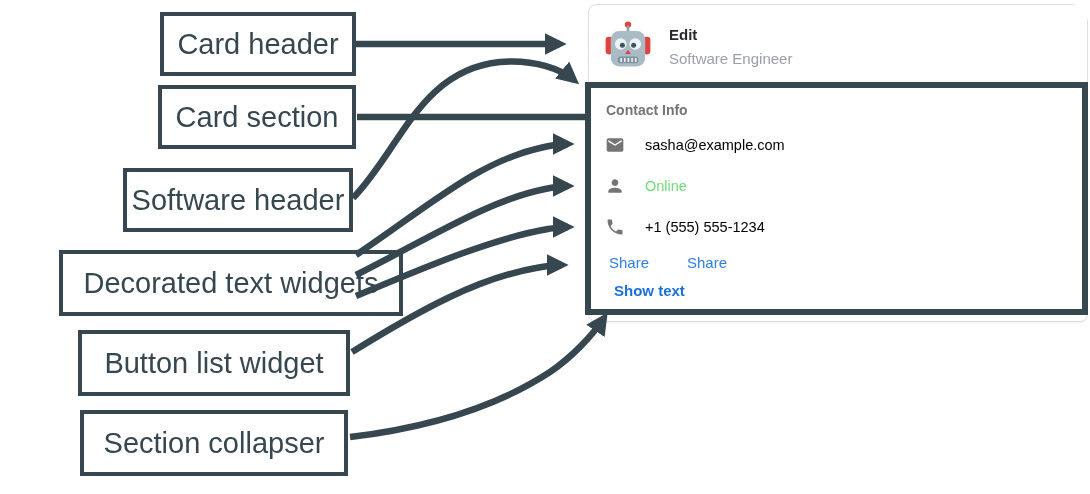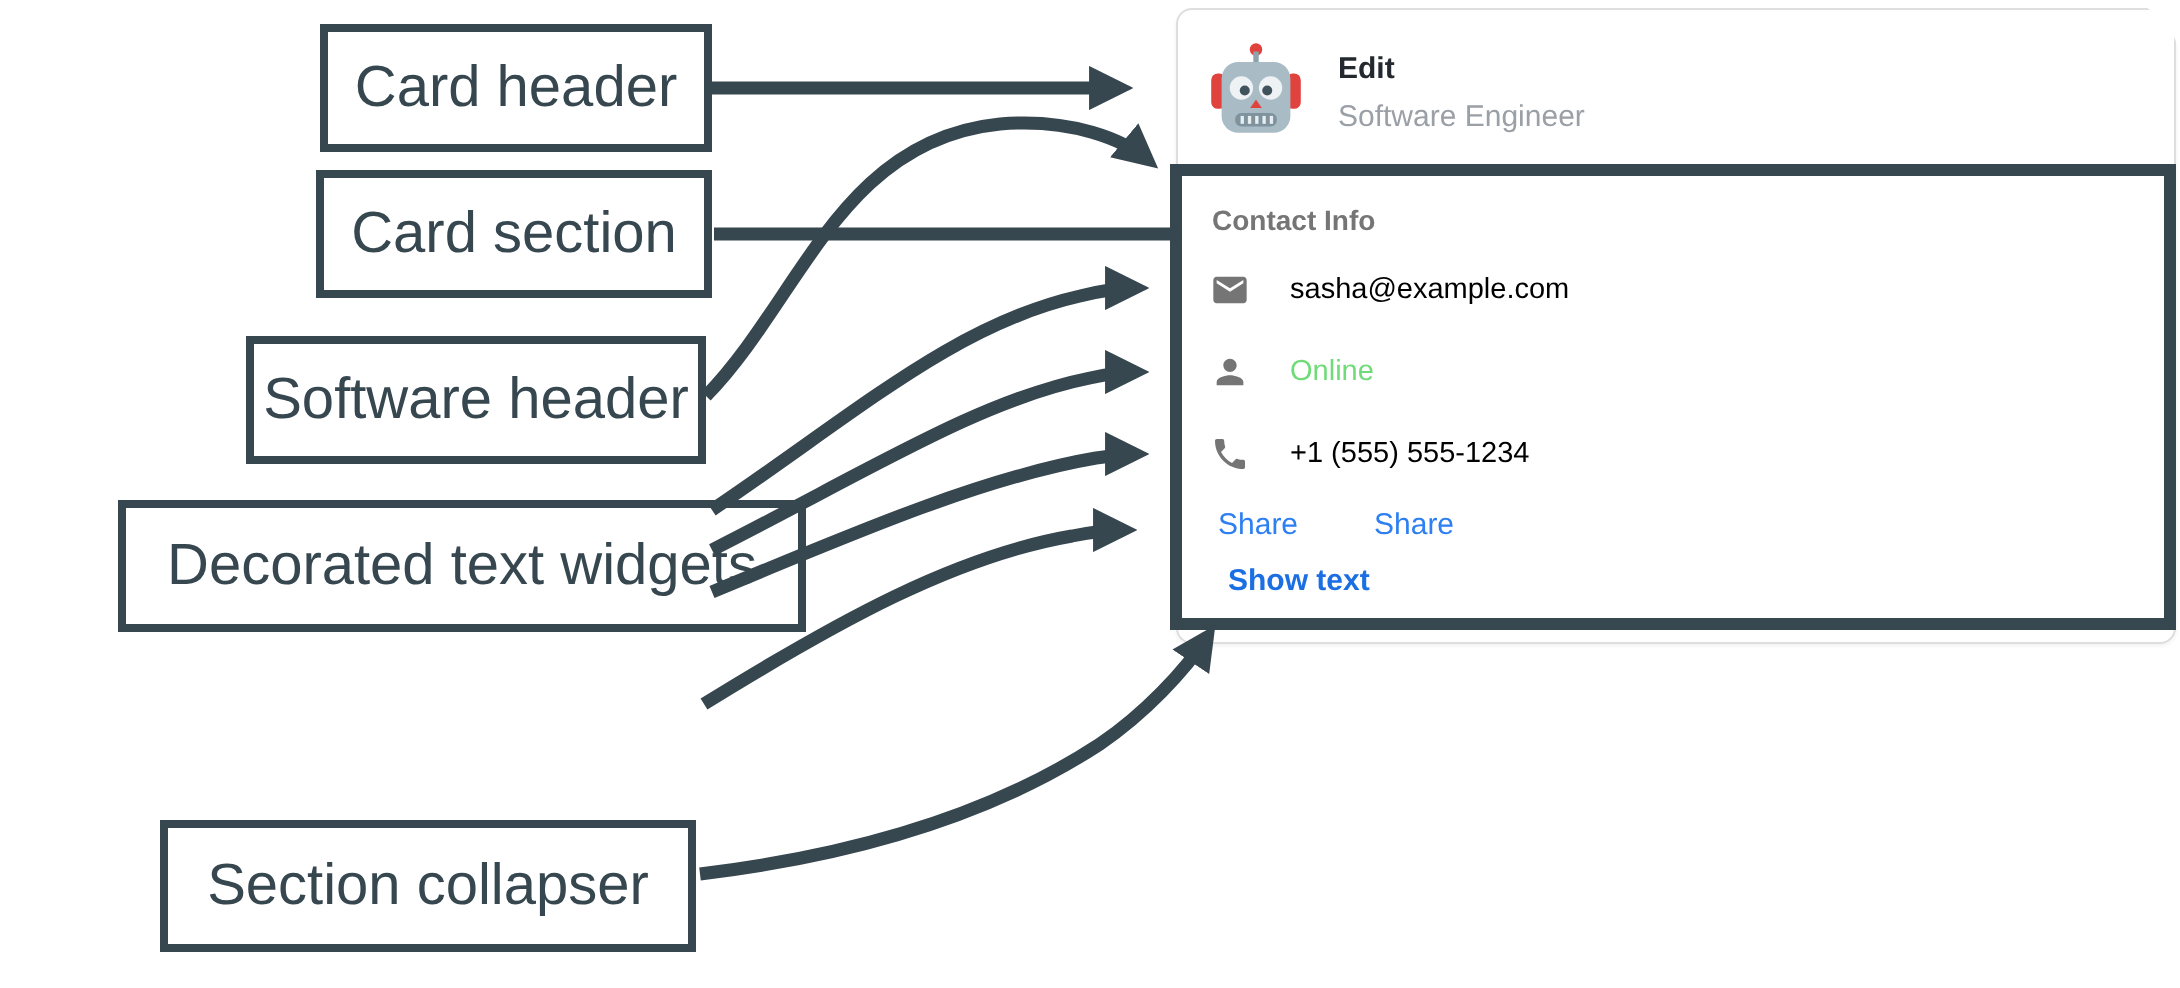--- a/index.html
+++ b/index.html
@@ -47,20 +47,23 @@
     <span>Card header</span>
   </div>
   <div class="callout" style="left:158px;top:85px;width:198px;height:64px;">
     <span>Card section</span>
   </div>
   <div class="callout" style="left:123px;top:168px;width:230px;height:64px;">
     <span>Software header</span>
   </div>
   <div class="callout" style="left:11px;top:250px;width:344px;height:66px;margin-left:48px;">
     <span>Decorated text widgets</span>
+  </div>
+  <div class="callout" style="left:78px;top:330px;width:272px;height:66px;">
+    <span>Button list widget</span>
   </div>
   <div class="callout" style="left:80px;top:410px;width:268px;height:66px;">
     <span>Section collapser</span>
   </div>
 
   <div class="card">
 
     <svg class="avatar" viewBox="0 0 48 48">
       <circle cx="24" cy="5.5" r="3" fill="#E0433D"></circle>
       <rect x="22.7" y="6.5" width="2.6" height="7" fill="#8FA3AD"></rect>

